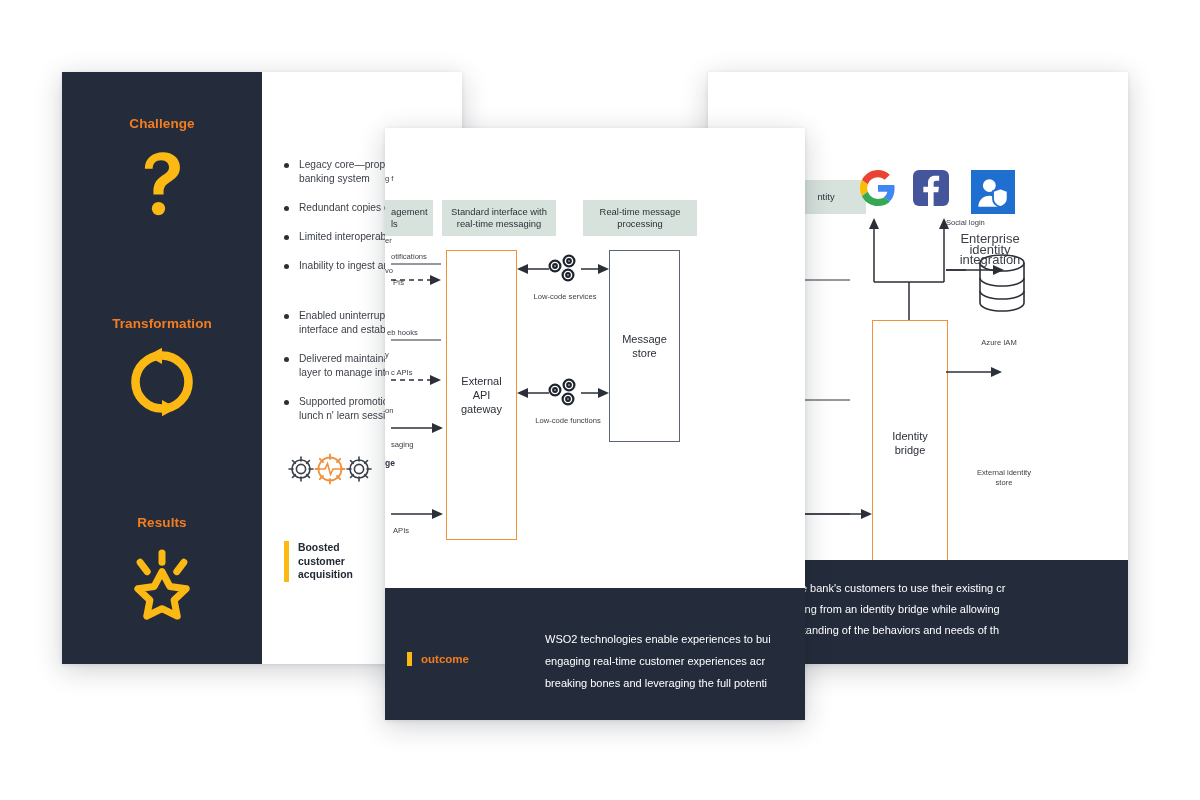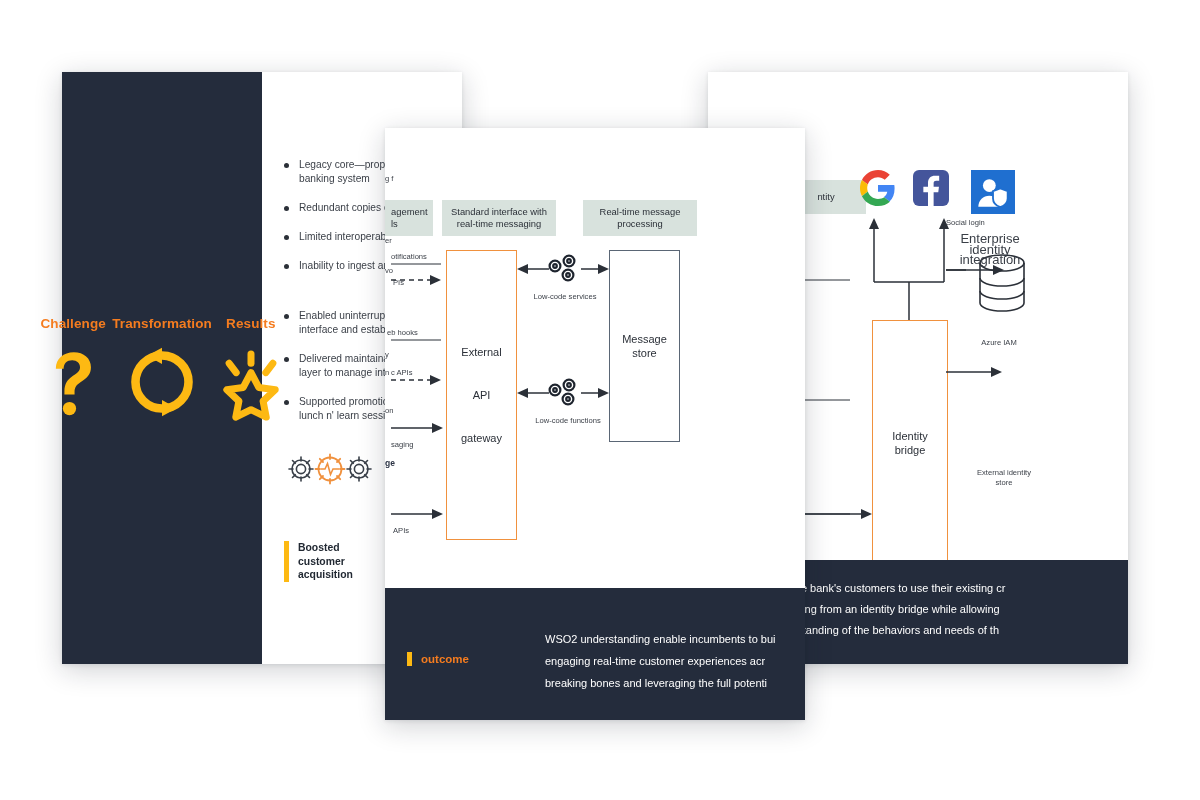--- a/index.html
+++ b/index.html
@@ -10,22 +10,22 @@
   }
   .stage{position:absolute;inset:0;}
 
   
   .doc{position:absolute;background:#ffffff;
        box-shadow:0 6px 26px rgba(20,25,40,.20), 0 1px 4px rgba(20,25,40,.10);}
 
   
   #doc1{left:62px;top:72px;width:400px;height:592px;z-index:1;display:flex;}
   #doc1 .rail{width:200px;background:#242C3C;flex:0 0 200px;
-       display:flex;flex-direction:row;align-items:center;
-       justify-content:center;padding:44px 0;box-sizing:border-box;}
+       display:flex;flex-direction:column;align-items:center;
+       justify-content:space-between;padding:44px 0;box-sizing:border-box;}
   .rail-block{display:flex;flex-direction:column;align-items:center;gap:12px;}
   .rail-title{color:#F57C1F;font-size:13.5px;font-weight:bold;letter-spacing:.1px;}
   .rail-ico{width:78px;height:78px;display:block;}
   #doc1 .body{flex:1;padding:86px 0 0 22px;box-sizing:border-box;position:relative;}
   .bullets{list-style:none;margin:0 0 0 0;padding:0;}
   .bullets li{position:relative;padding-left:15px;margin-bottom:15px;
       font-size:10.2px;line-height:14px;color:#3a3f47;white-space:nowrap;}
   .bullets li:before{content:"";position:absolute;left:0;top:5px;width:5px;height:5px;
       border-radius:50%;background:#2b3038;}
   .bullets.gap{margin-top:36px;}
@@ -321,21 +321,21 @@
         </span>
       </div>
 
       <div class="hdrbox" style="left:198px;top:72px;width:114px;height:36px;">
         <span>
           <span>Real-time message</span><br>
           <span>processing</span>
         </span>
       </div>
 
-      <div class="obox" style="left:61px;top:122px;width:69px;height:288px;flex-direction:column;gap:29px;">
+      <div class="obox" style="left:61px;top:122px;width:69px;height:288px;flex-direction:column;">
         <span>External</span>
         <span>API</span>
         <span>gateway</span>
       </div>
 
       <div class="gbox" style="left:224px;top:122px;width:69px;height:190px;flex-direction:column;">
         <span>Message</span>
         <span>store</span>
       </div>
 
@@ -401,21 +401,21 @@
           <polygon points="56,152 45,147 45,157"></polygon>
           <polygon points="56,252 45,247 45,257"></polygon>
           <polygon points="58,300 47,295 47,305"></polygon>
           <polygon points="58,386 47,381 47,391"></polygon>
         </g>
       </svg>
 
     </div>
 
     <div class="darkband">
-      <div>WSO2 understanding enable incumbents to bui</div>
+      <div>WSO2 technologies enable experiences to bui</div>
       <div>engaging real-time customer experiences acr</div>
       <div>breaking bones and leveraging the full potenti</div>
       <div style="position:absolute;left:22px;top:60px;display:flex;align-items:center;gap:9px;">
         <span style="width:5px;height:14px;background:#FDB913;display:block;"></span>
         <span style="color:#F57C1F;font-weight:bold;font-size:11.5px;">outcome</span>
       </div>
     </div>
   </div>
 
 </div>

